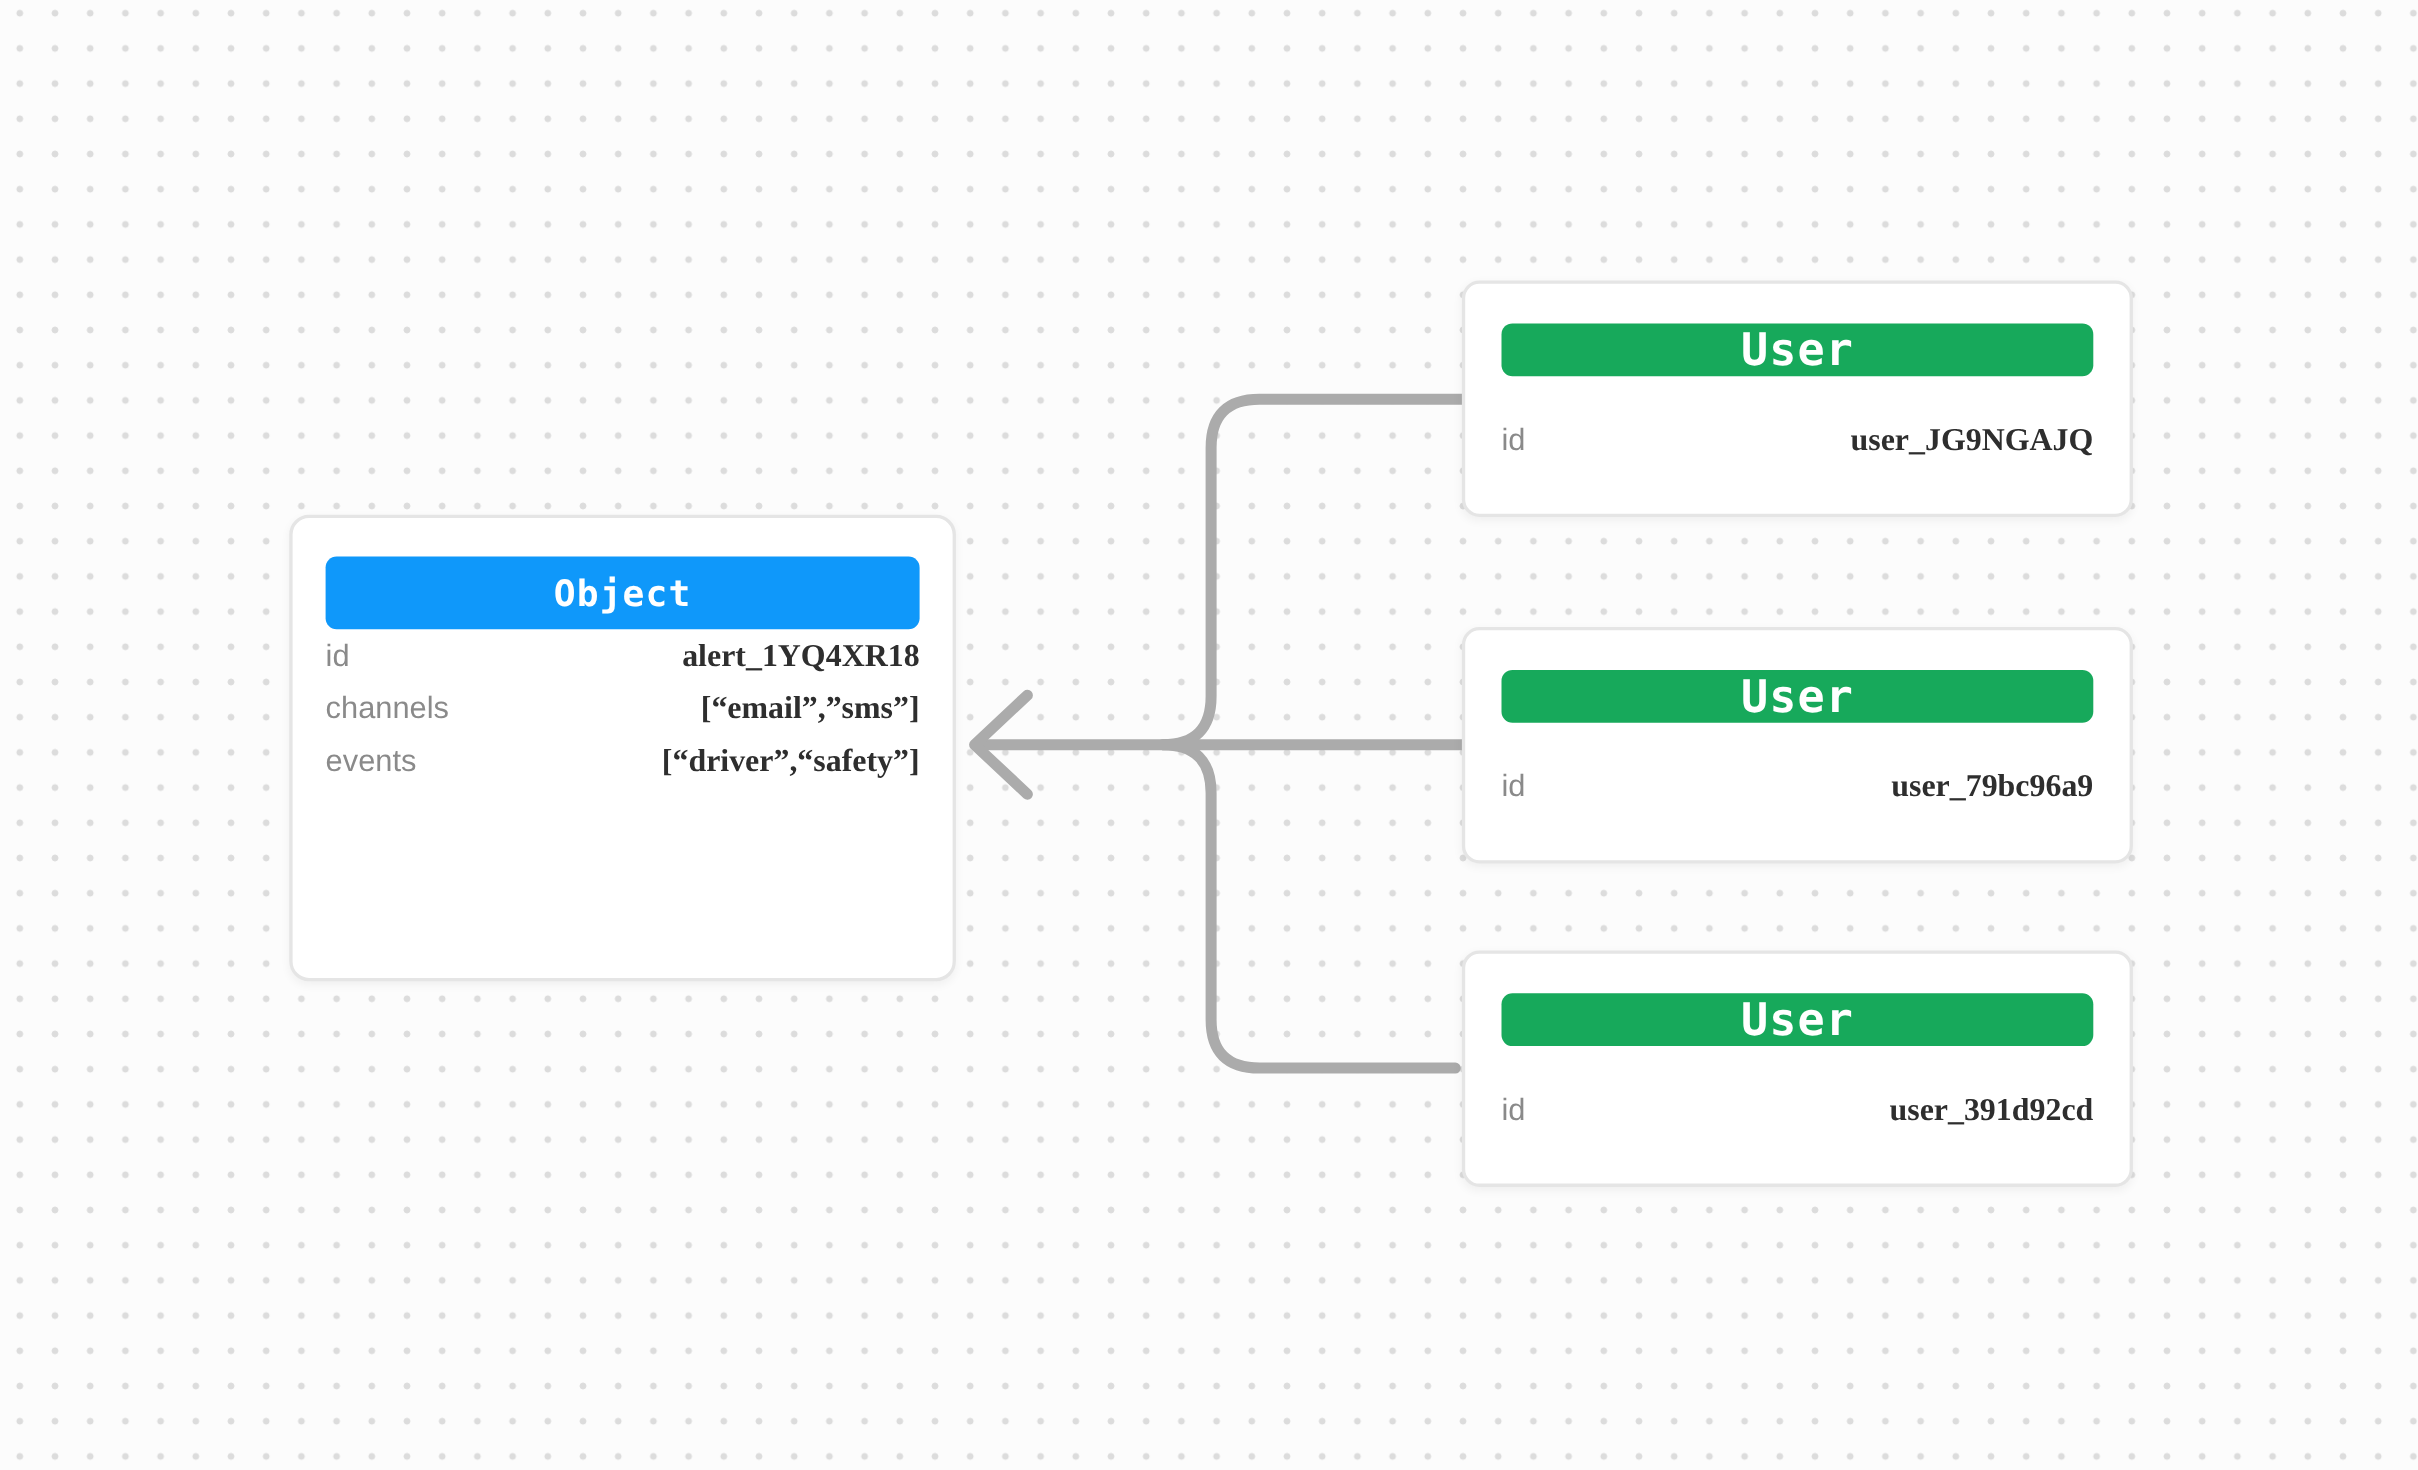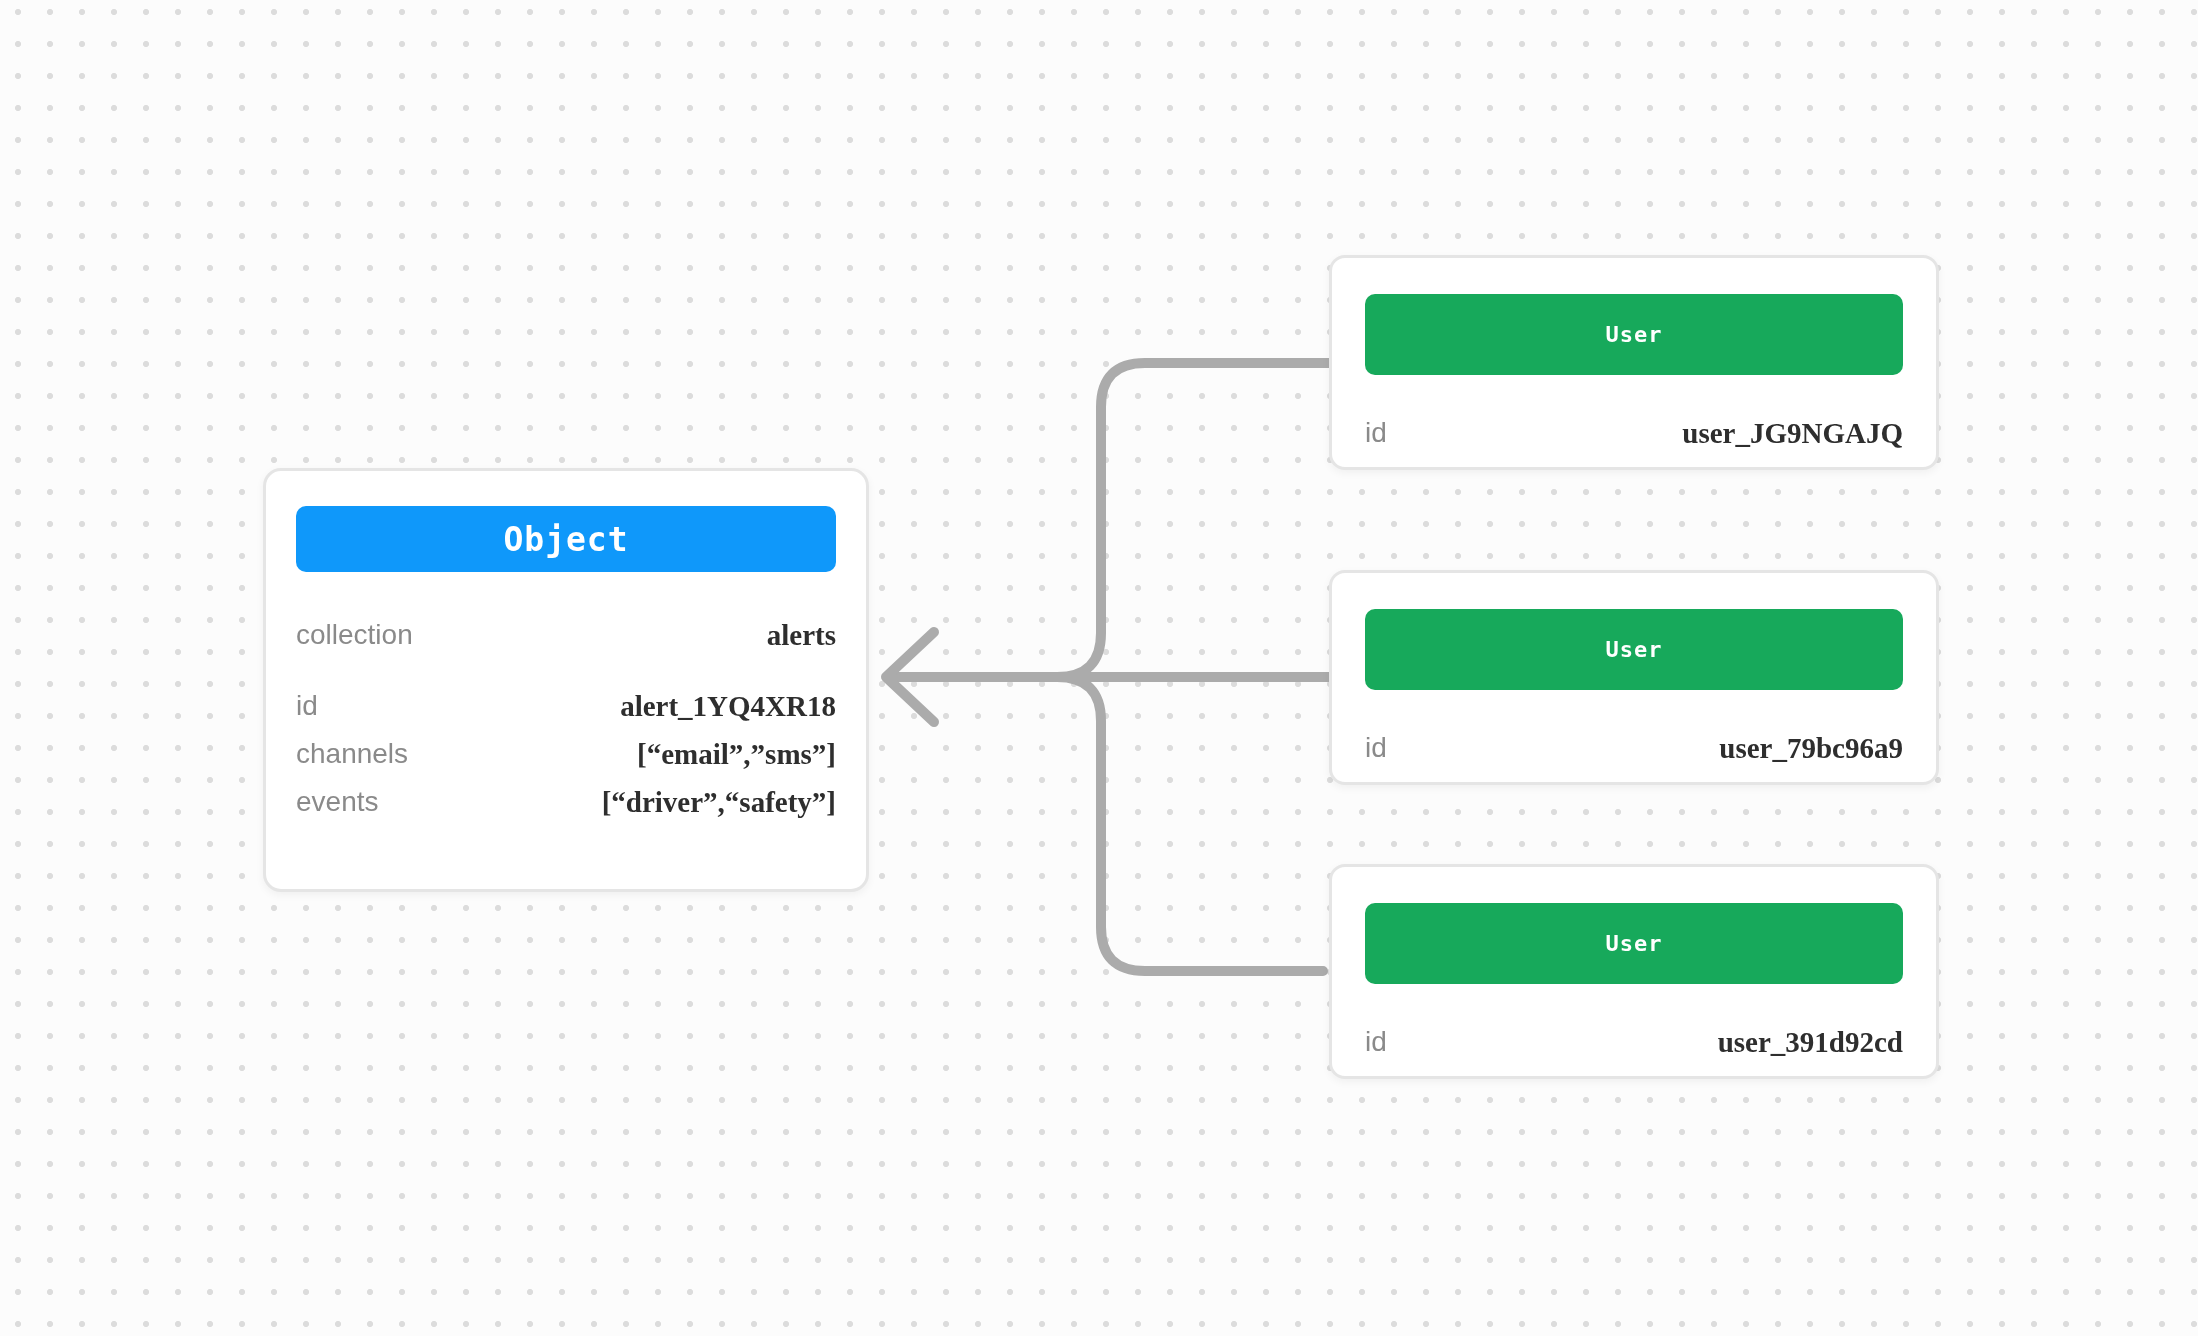--- a/index.html
+++ b/index.html
@@ -57,23 +57,23 @@
     letter-spacing: 1px;
   }
   .object-card .card-header {
     margin: 35px 30px 0 30px;
     height: 66px;
     background: #0f98fa;
     font-size: 33px;
   }
   .user-card .card-header {
     margin: 36px 33px 0 33px;
-    height: 81px;
+    height: 48px;
     background: #17a95b;
-    font-size: 22px;
+    font-size: 41px;
   }
   .card-body { box-sizing: border-box; }
   .object-card .card-body { padding: 0 30px; }
   .user-card .card-body { padding: 0 33px; }
   .row {
     display: flex;
     align-items: center;
     justify-content: space-between;
     height: 48px;
     gap: 40px;
@@ -104,24 +104,20 @@
     <path d="M 1323 971 H 1145 Q 1101 971 1101 927 V 721 Q 1101 677 1057 677"></path>
     <path d="M 1333 677 H 887"></path>
     <path d="M 934 632 L 886 677 L 934 722"></path>
   </svg>
 
   <div class="card object-card">
     <div class="card-header">
       <span>Object</span>
     </div>
     <div class="card-body">
-      <div class="row row-collection">
-        <span class="label">collection</span>
-        <span class="value">alerts</span>
-      </div>
       <div class="row row-id">
         <span class="label">id</span>
         <span class="value">alert_1YQ4XR18</span>
       </div>
       <div class="row">
         <span class="label">channels</span>
         <span class="value">[“email”,”sms”]</span>
       </div>
       <div class="row">
         <span class="label">events</span>

